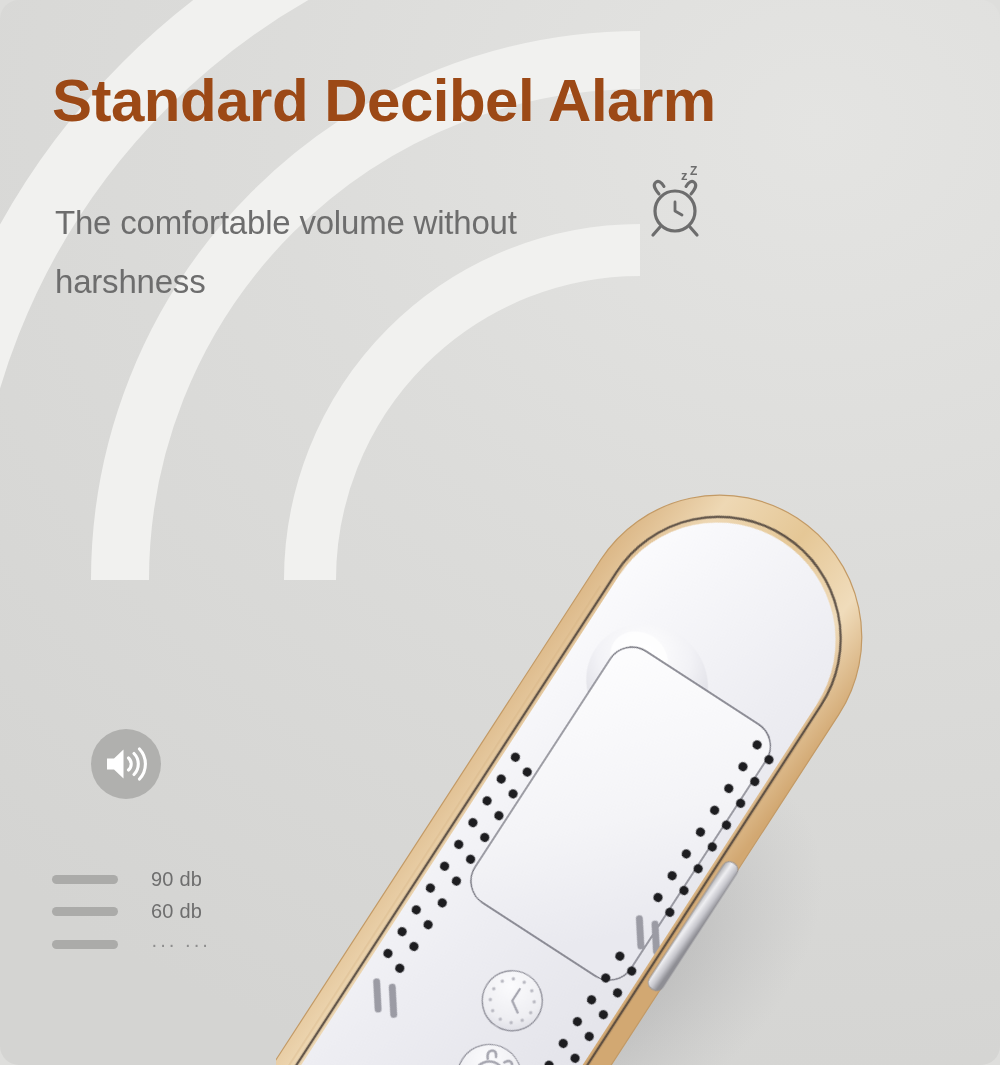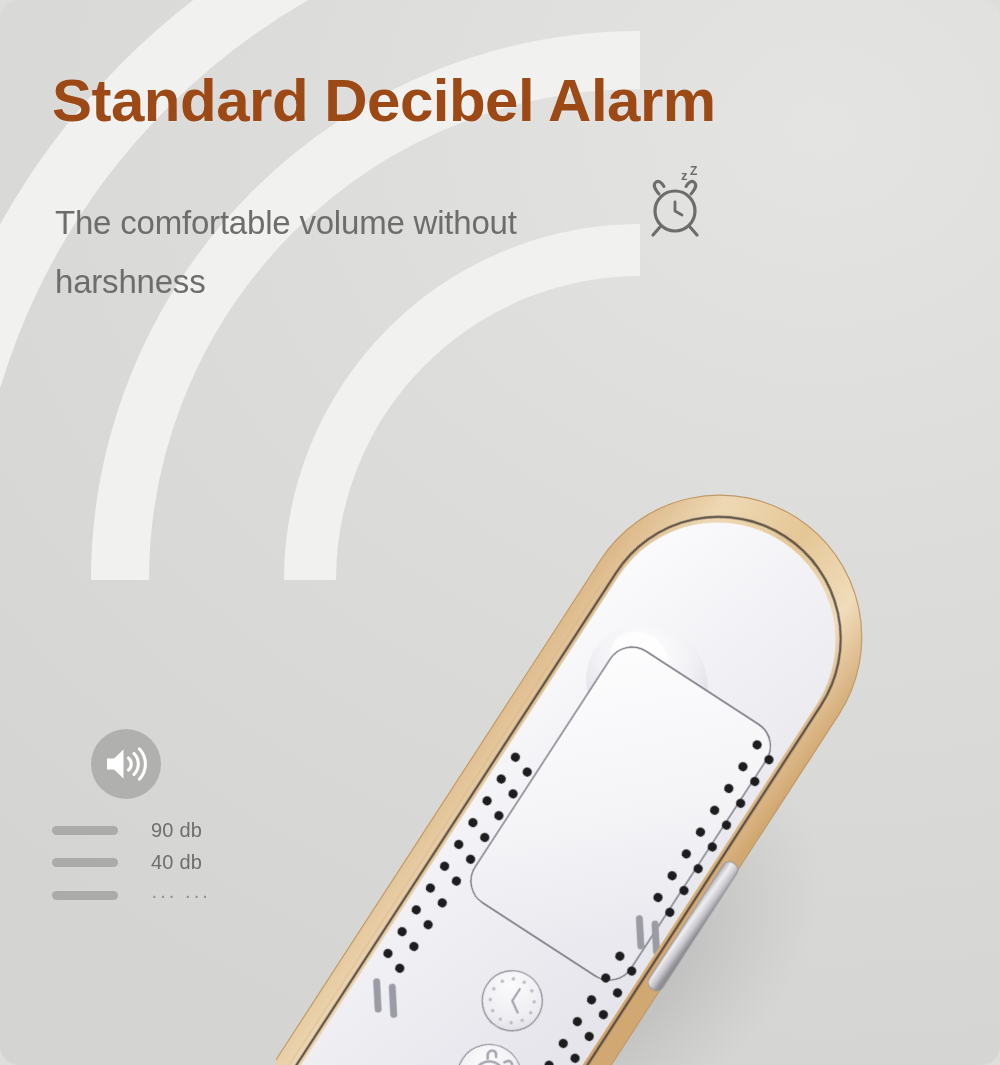--- a/index.html
+++ b/index.html
@@ -51,21 +51,21 @@
   
   .vol-badge {
     position:absolute; left:91px; top:729px;
     width:70px; height:70px;
     border-radius:50%;
     background:#b0b0ae;
     display:flex; align-items:center; justify-content:center;
   }
 
   
-  .scale { position:absolute; left:52px; top:814px; width:300px;text-align:right; }
+  .scale { position:absolute; left:52px; top:863px; width:300px;text-align:right; }
   .scale-row {
     display:flex; align-items:center;
     height:32.5px;
   }
   .scale-bar {
     width:66px; height:9px;
     border-radius:5px;
     background:#ababa9;
     flex:0 0 auto;
   }
@@ -149,26 +149,26 @@
 
   <div class="scale">
 
     <div class="scale-row">
       <div class="scale-bar"></div>
       <div class="scale-label">90 db</div>
     </div>
 
 
 
-
-
     <div class="scale-row">
       <div class="scale-bar"></div>
-      <div class="scale-label">40 db</div>
+      <div class="scale-label">60 db</div>
     </div>
+
+
 
     <div class="scale-row">
       <div class="scale-bar"></div>
       <div class="dots-label">···  ···</div>
     </div>
 
   </div>
 
   <div class="device-wrap">
     <svg viewBox="0 0 760 640" width="760" height="640" aria-hidden="true">

